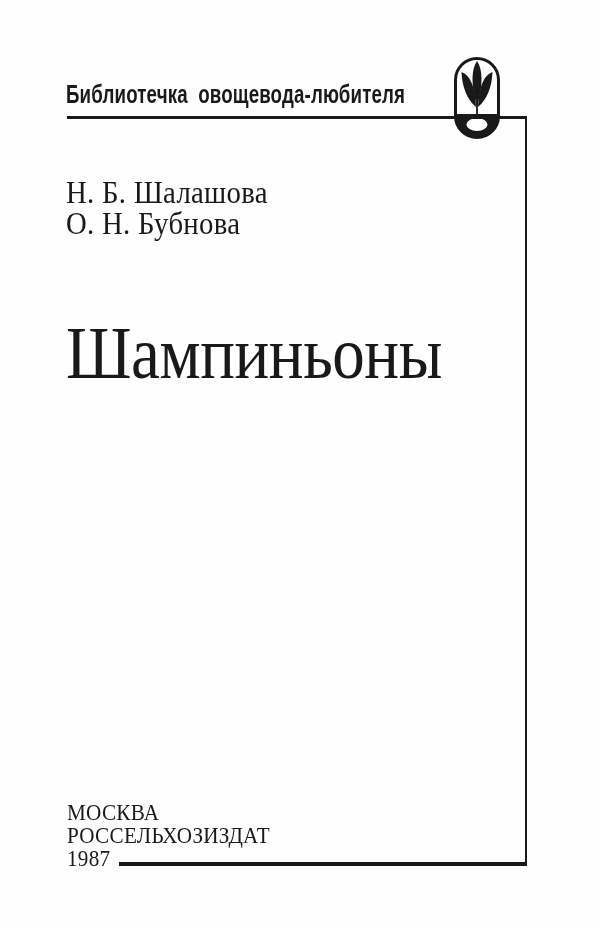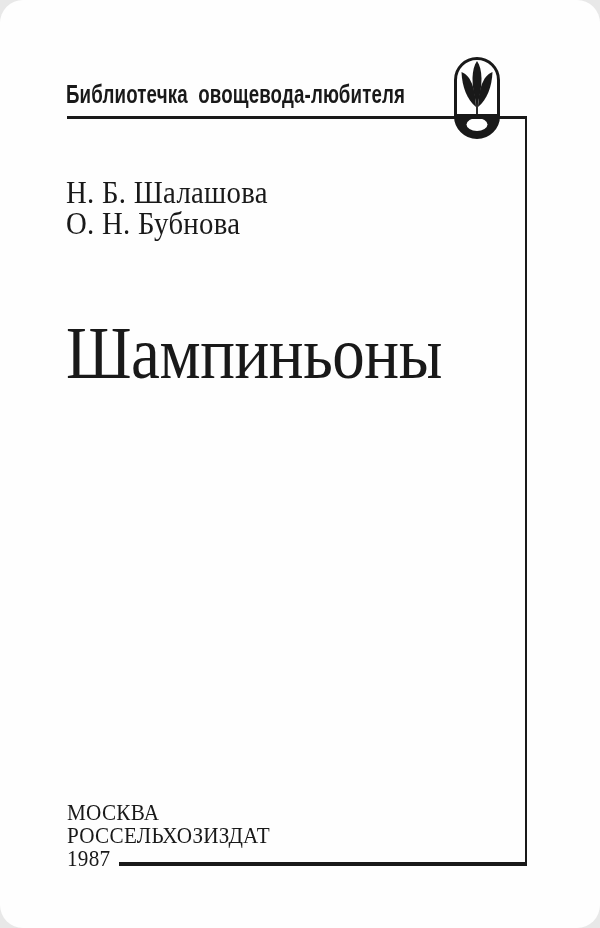--- a/index.html
+++ b/index.html
@@ -7,21 +7,20 @@
     --paper:#fefefe;
   }
   html,body{margin:0;padding:0;background:#e8e8e8;}
   .page{
     position:relative;
     width:600px;height:928px;
     background:var(--paper);
     overflow:hidden;
     font-family:"Liberation Serif","DejaVu Serif",serif;
     color:var(--ink);
-    border-radius:23px;
   }
   
   .series-label{
     position:absolute;left:66px;top:81px;
     font-family:"Liberation Sans","DejaVu Sans",sans-serif;
     font-weight:700;font-size:26px;line-height:1;
     letter-spacing:.2px;word-spacing:7px;
     white-space:nowrap;
     transform:scaleX(.72);transform-origin:0 0;
   }

